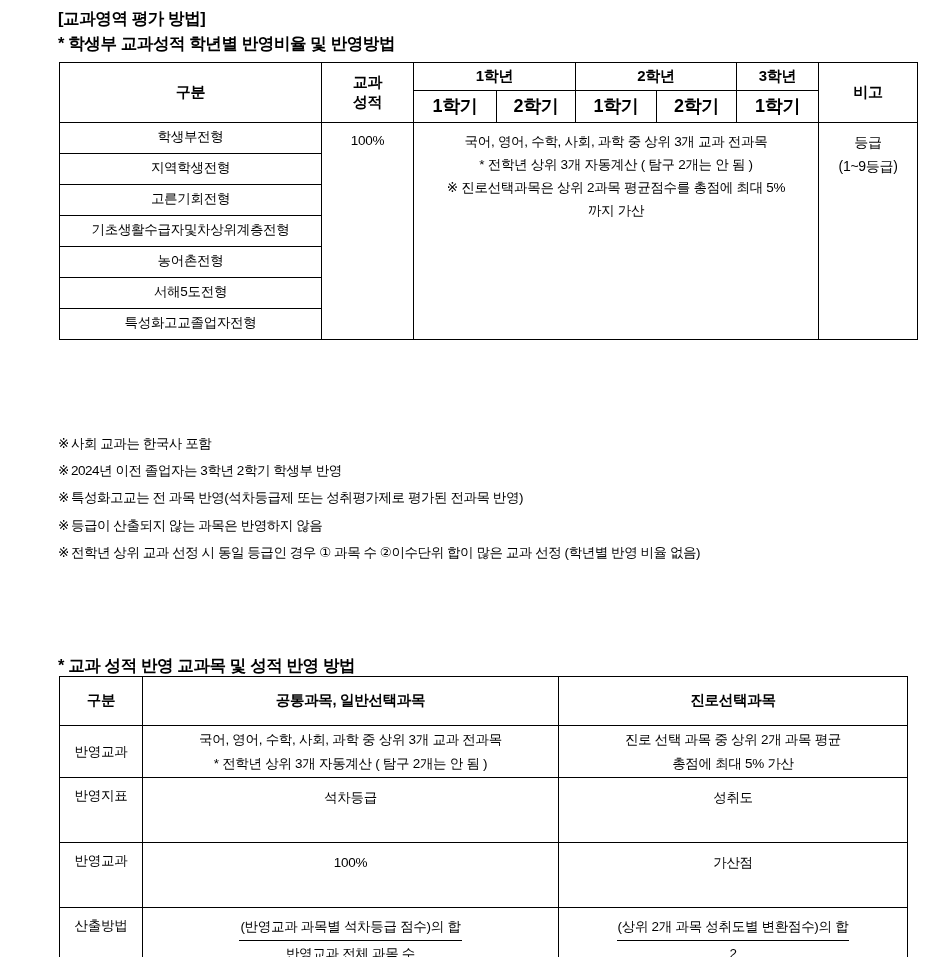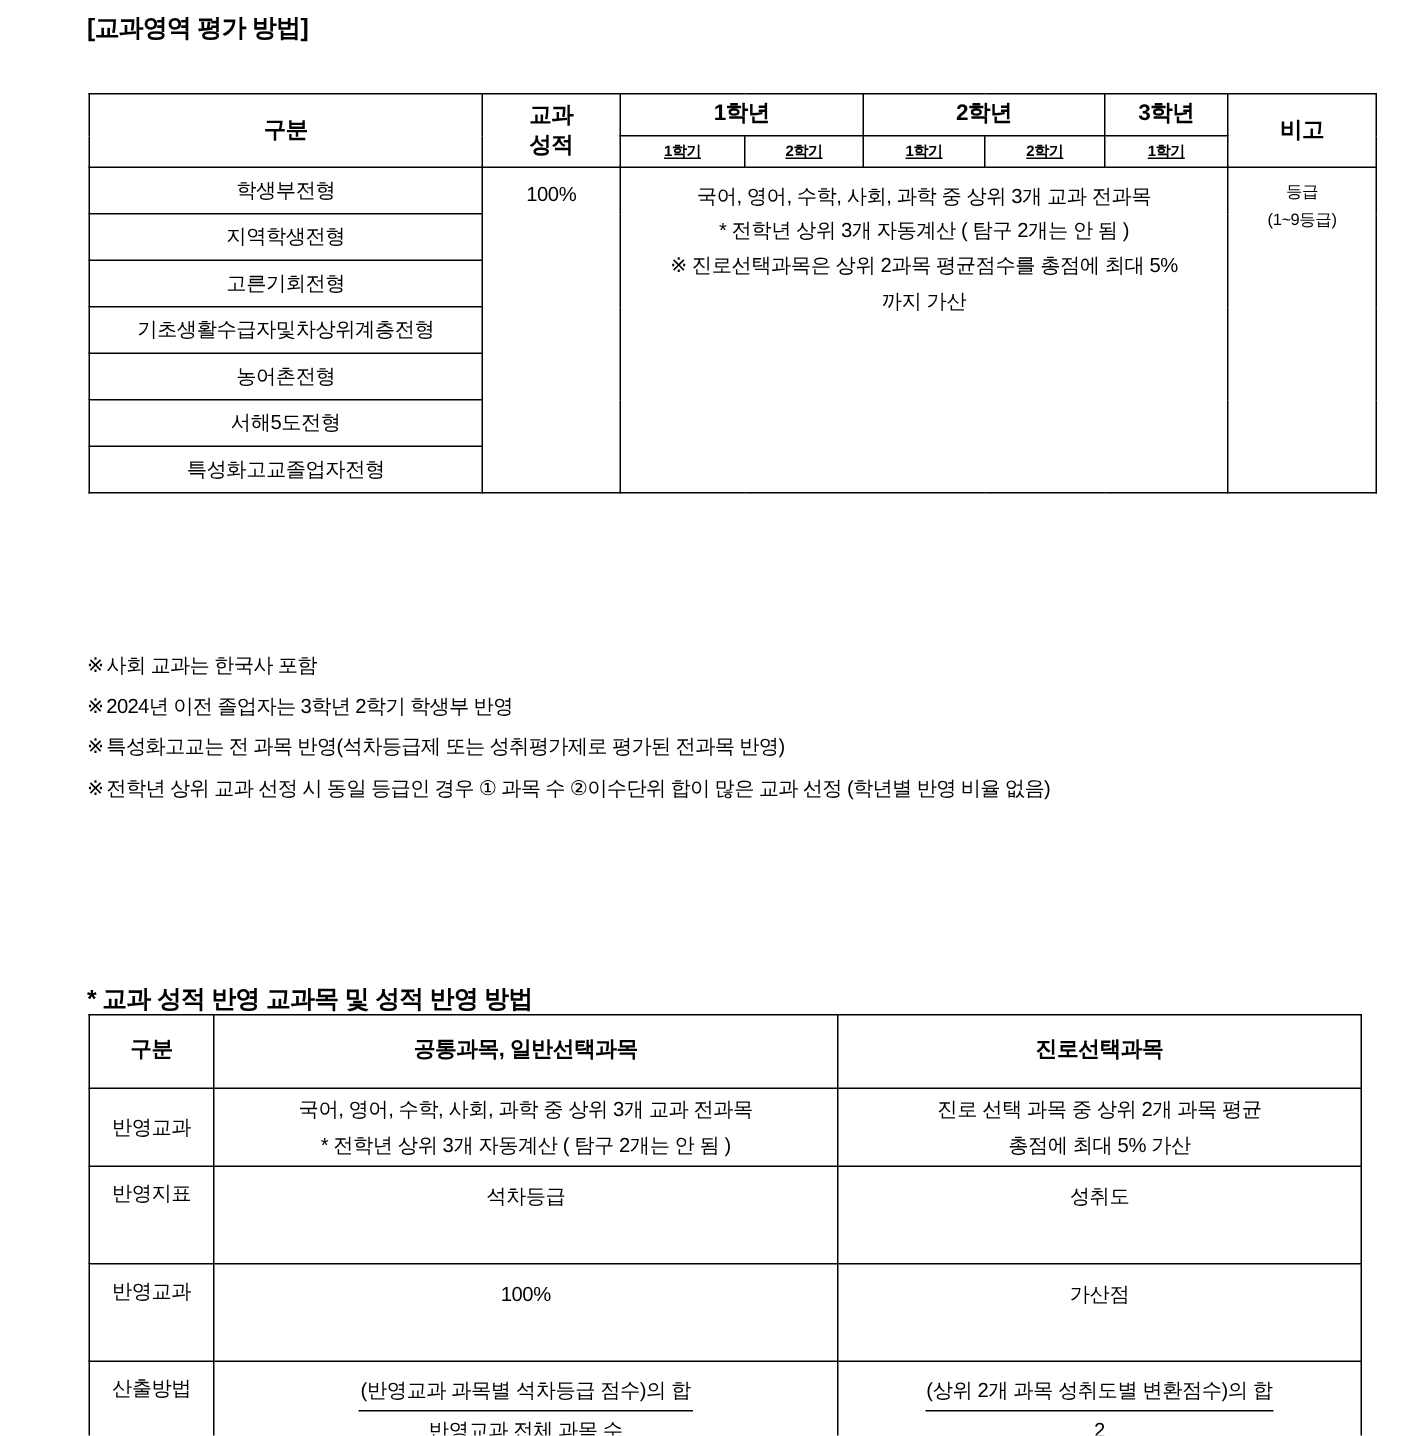--- a/index.html
+++ b/index.html
@@ -71,42 +71,42 @@
 
   
   #table-criteria {
     left: 59px;
     top: 62px;
     width: 858px;
   }
   #table-criteria th.th-gubun { font-size: 15px; }
   #table-criteria th.th-gyogwa { font-size: 15px; line-height: 1.35; }
   #table-criteria th.th-grade  { font-size: 15px; }
-  #table-criteria th.th-term   { font-size: 10px; text-decoration: underline; }
+  #table-criteria th.th-term   { font-size: 18px; }
   #table-criteria th.th-bigo   { font-size: 15px; }
   #table-criteria td.row-label {
     font-size: 13.5px;
     height: 26px;
     margin-top: 11px;
   }
   #table-criteria td.cell-pct {
     font-size: 13.5px;
     vertical-align: top;
     padding-top: 8px;
   }
   #table-criteria td.cell-detail {
     vertical-align: top;
     padding-top: 7px;
     font-size: 13.5px;
     line-height: 1.72;
   }
   #table-criteria td.cell-bigo {
     vertical-align: top;
     padding-top: 7px;
-    font-size: 11px;
+    font-size: 14px;
     line-height: 1.72;
   }
   .detail-line { display: block; white-space: nowrap; }
 
   
   .notes {
     position: absolute;
     left: 58px;
     top: 434px;
     width: 878px;
@@ -152,20 +152,21 @@
   }
   .frac .den { display: block; padding-top: 2px; }
   .cell-head-th { height: 44px; }
 </style>
 </head>
 <body>
 
 <div class="page">
 
   <div class="h-block doc-title">[교과영역 평가 방법]</div>
+  <div class="h-block sec-title-1">* 학생부 교과성적 학년별 반영비율 및 반영방법</div>
 
   <table class="doc-table" id="table-criteria">
     <colgroup>
       <col style="width:262px">
       <col style="width:92px">
       <col style="width:83px">
       <col style="width:79px">
       <col style="width:81px">
       <col style="width:80px">
       <col style="width:82px">
@@ -228,20 +229,23 @@
     <div class="note">
       <span class="note-mark">※</span><span>사회 교과는 한국사 포함</span>
     </div>
     <div class="note">
       <span class="note-mark">※</span><span>2024년 이전 졸업자는 3학년 2학기 학생부 반영</span>
     </div>
     <div class="note">
       <span class="note-mark">※</span><span>특성화고교는 전 과목 반영(석차등급제 또는 성취평가제로 평가된 전과목 반영)</span>
     </div>
     <div class="note">
+      <span class="note-mark">※</span><span>등급이 산출되지 않는 과목은 반영하지 않음</span>
+    </div>
+    <div class="note">
       <span class="note-mark">※</span><span>전학년 상위 교과 선정 시 동일 등급인 경우 ① 과목 수 ②이수단위 합이 많은 교과 선정 (학년별 반영 비율 없음)</span>
     </div>
   </div>
 
   <div class="h-block sec-title-2">* 교과 성적 반영 교과목 및 성적 반영 방법</div>
 
   <table class="doc-table" id="table-subjects">
     <colgroup>
       <col style="width:83px">
       <col style="width:416px">

